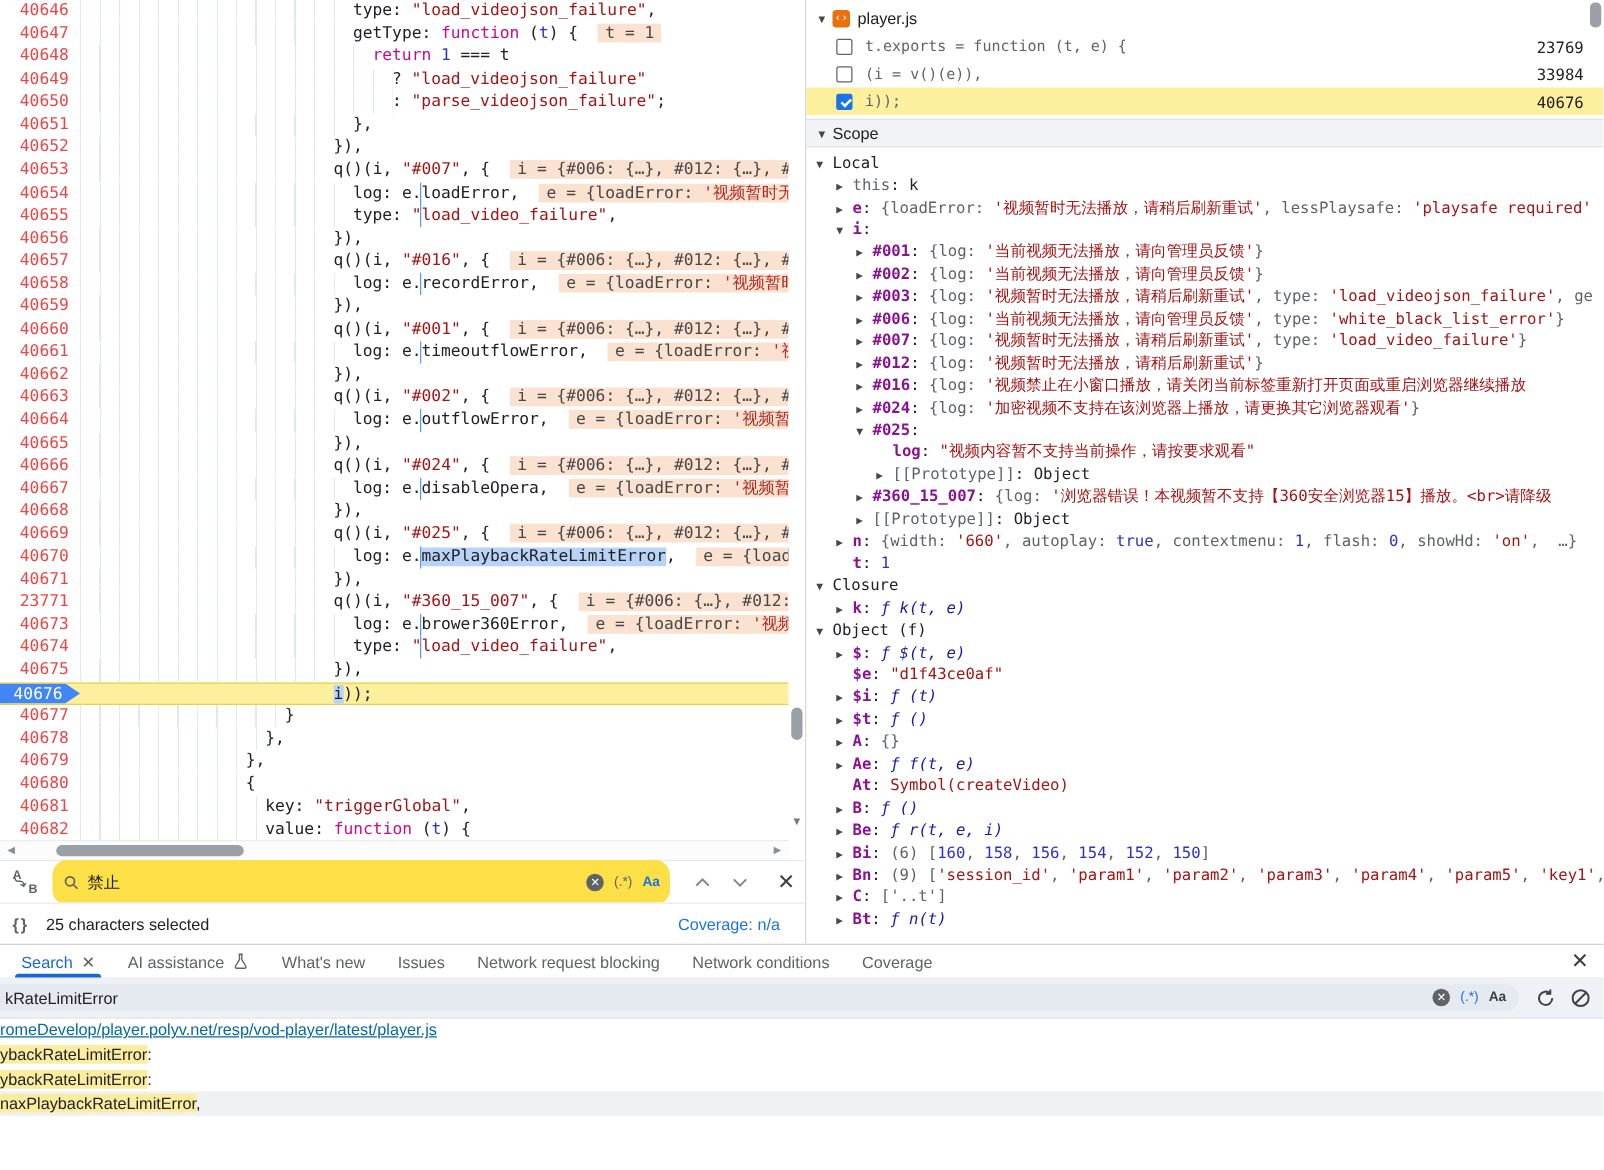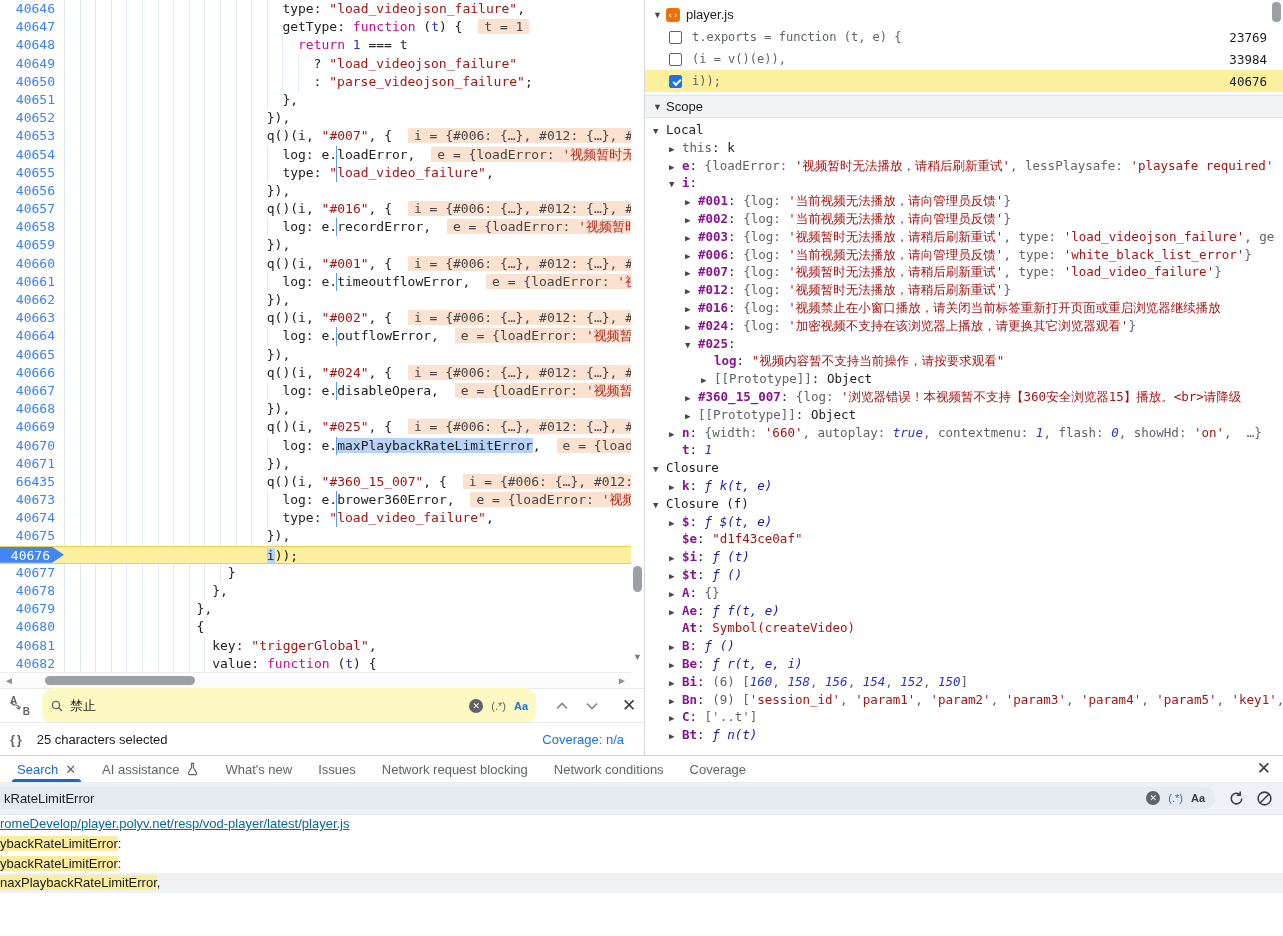--- a/index.html
+++ b/index.html
@@ -3,21 +3,21 @@
 <meta charset="utf-8">
 <style>
   html,body{margin:0;padding:0;background:#fff;}
   #root{position:relative;width:1283px;height:936px;background:#fff;overflow:hidden;
         font-family:"Liberation Sans",sans-serif;color:#202124;}
 
   
   #editor{position:absolute;left:0;top:0;width:644px;height:688px;background:#fff;overflow:hidden;}
   #lines{position:absolute;left:0;top:0;right:13px;height:673px;overflow:hidden;}
   .line{display:flex;height:18.2px;box-sizing:border-box;font-size:13px;line-height:18.2px;}
-  .gut{flex:0 0 64px;text-align:right;padding-right:9px;box-sizing:border-box;color:#3b82f6;
+  .gut{flex:0 0 64px;text-align:right;padding-right:9px;box-sizing:border-box;color:#ef4444;
        font-family:"DejaVu Sans Mono",monospace;user-select:none;}
   .code{position:relative;flex:1;white-space:pre;overflow:hidden;font-family:"DejaVu Sans Mono",monospace;}
   .ind{display:inline-block;height:18.2px;vertical-align:top;
        background:repeating-linear-gradient(to right,#dfe8f4 0 1px,transparent 1px 15.6px);}
   .line.cur{background:#fcef9e;border-top:1px solid #e9d14e;border-bottom:1px solid #e9d14e;}
   .line.cur .ind{background:none;}
   .line.cur .gut{background:#4285f4;color:#fff;clip-path:polygon(0 0,52px 0,64px 50%,52px 100%,0 100%);padding-right:14px;}
   .guide{position:absolute;left:272px;top:0;bottom:0;width:1px;background:#5f9be0;}
   .t-p{color:#202124;} .t-s{color:#a31515;} .t-k{color:#c90a8c;} .t-n{color:#2832c8;} .t-v{color:#2832c8;}
   .t-sel{background:#b9d3f8;color:#202124;}
@@ -30,21 +30,21 @@
   #hsb{position:absolute;left:0;top:672px;right:13px;height:16px;background:#fcfcfc;border-top:1px solid #ededed;}
   #hthumb{position:absolute;left:45px;top:3px;width:150px;height:9px;background:#9aa0a6;border-radius:5px;}
   .harr{position:absolute;top:1px;color:#8b9095;font-size:10px;line-height:14px;}
 
   
   #findbar{position:absolute;left:0;top:688px;width:644px;height:34px;box-sizing:border-box;background:#fff;
            border-top:1px solid #e8eaed;display:flex;align-items:center;}
   #repl{width:26px;height:22px;margin-left:8px;position:relative;color:#5f6368;font-size:10px;font-weight:bold;}
   #repl .ra{position:absolute;left:2px;top:0;} #repl .rb{position:absolute;right:4px;bottom:0;}
   #repl svg{position:absolute;left:1px;top:3px;}
-  #findpill{margin-left:8px;width:494px;height:36px;border-radius:12px;background:#fef9c3;display:flex;
+  #findpill{margin-left:8px;width:494px;height:36px;border-radius:12px;background:#fde047;display:flex;
             align-items:center;padding:0 8px;box-sizing:border-box;}
   #findpill input{border:none;outline:none;background:transparent;font-size:13px;color:#202124;flex:1;
                   font-family:"Liberation Sans",sans-serif;padding:0;margin-left:6px;}
   .clear-ic{width:14px;height:14px;border-radius:50%;background:#5f6368;color:#fff;font-size:9px;line-height:14px;
             text-align:center;flex:0 0 auto;}
   .regex-ic{font-size:11px;margin-left:8px;} .case-ic{font-size:11px;margin-left:8px;font-weight:bold;}
   .chev{width:24px;height:24px;display:flex;align-items:center;justify-content:center;}
   #findclose{margin-left:14px;font-size:17px;color:#3c4043;width:22px;text-align:center;}
   #statusbar{position:absolute;left:0;top:722px;width:644px;height:33px;box-sizing:border-box;background:#fff;
              border-top:1px solid #e8eaed;display:flex;align-items:center;font-size:13px;}
@@ -69,21 +69,21 @@
   .cb.on::after{content:"";position:absolute;left:3px;top:3px;width:6px;height:3px;border-left:2px solid #fff;
                 border-bottom:2px solid #fff;transform:rotate(-45deg);}
   .bp-snippet{margin-left:10px;color:#5f6368;font-family:"DejaVu Sans Mono",monospace;white-space:pre;overflow:hidden;flex:1;}
   .bp-line{margin-right:16px;color:#202124;font-family:"DejaVu Sans Mono",monospace;font-size:12.5px;}
   #scope-header{position:absolute;left:0;top:95px;right:0;height:23px;background:#f1f3f4;border-top:1px solid #e0e3e7;
                 border-bottom:1px solid #e0e3e7;display:flex;align-items:center;padding-left:8px;font-size:13px;box-sizing:border-box;}
   #scope-rows{position:absolute;left:0;top:121px;right:0;bottom:0;overflow:hidden;font-family:"DejaVu Sans Mono",monospace;
               font-size:12.5px;}
   .sc-row{height:17.8px;line-height:17.8px;white-space:pre;overflow:hidden;}
   .nk{color:#881391;font-weight:bold;} .nm{color:#5f6368;} .np{color:#202124;}
-  .pv{color:#5f6368;} .pk{color:#5f6368;} .ps{color:#a31515;} .pb{color:#2832c8;font-style:italic;} .ob{color:#202124;}
+  .pv{color:#5f6368;} .pk{color:#5f6368;} .ps{color:#a31515;} .pb{color:#2832c8;} .ob{color:#202124;}
   .fn{color:#1a1aa6;font-style:italic;}
 
   
   #drawer{position:absolute;left:0;top:755px;width:1283px;height:181px;background:#fff;border-top:1px solid #cdd0d4;box-sizing:border-box;}
   #tabbar{height:26px;display:flex;align-items:stretch;padding-left:4px;border-bottom:1px solid #e8eaed;position:relative;}
   .tab{position:relative;display:flex;align-items:center;padding:0 13px;font-size:13px;color:#5f6368;gap:7px;}
   .tab.active{color:#1967d2;}
   .tab.active .underline{position:absolute;left:8px;right:8px;bottom:0;height:3px;background:#1967d2;border-radius:3px 3px 0 0;}
   .tabx{font-size:13px;color:#5f6368;}
   #drawerclose{position:absolute;right:12px;top:2px;font-size:17px;color:#3c4043;}
@@ -204,21 +204,21 @@
         </div>
         <div class="line">
           <div class="gut">40670</div>
           <div class="code"><span class="ind" style="width: 218.4px;"></span><span class="t-p">log: e.</span><span class="t-sel">maxPlaybackRateLimitError</span><span class="t-p">, </span><span class="hint"><span class="h-d">e = {loadError:</span></span><span class="guide"></span></div>
         </div>
         <div class="line">
           <div class="gut">40671</div>
           <div class="code"><span class="ind" style="width: 202.8px;"></span><span class="t-p">}),</span></div>
         </div>
         <div class="line">
-          <div class="gut">66435</div>
+          <div class="gut">23771</div>
           <div class="code"><span class="ind" style="width: 202.8px;"></span><span class="t-p">q()(i, </span><span class="t-s">"#360_15_007"</span><span class="t-p">, { </span><span class="hint"><span class="h-d">i = {#006: {…}, #012: {…}</span></span></div>
         </div>
         <div class="line">
           <div class="gut">40673</div>
           <div class="code"><span class="ind" style="width: 218.4px;"></span><span class="t-p">log: e.brower360Error, </span><span class="hint"><span class="h-d">e = {loadError: </span><span class="h-s">'视频暂时</span></span><span class="guide"></span></div>
         </div>
         <div class="line">
           <div class="gut">40674</div>
           <div class="code"><span class="ind" style="width: 218.4px;"></span><span class="t-p">type: </span><span class="t-s">"load_video_failure"</span><span class="t-p">,</span><span class="guide"></span></div>
         </div>
@@ -346,21 +346,21 @@
         <div class="sc-row" style="padding-left: 40px;"><span class="tri">▶</span><span class="nk">#024</span><span class="ob">: </span><span class="pv">{</span><span class="pk">log</span><span class="pv">: </span><span class="ps">'加密视频不支持在该浏览器上播放，请更换其它浏览器观看'</span><span class="pv">}</span></div>
         <div class="sc-row" style="padding-left: 40px;"><span class="tri">▼</span><span class="nk">#025</span><span class="ob">:</span></div>
         <div class="sc-row" style="padding-left: 56px;"><span class="tri"> </span><span class="nk">log</span><span class="ob">: </span><span class="ps">"视频内容暂不支持当前操作，请按要求观看"</span></div>
         <div class="sc-row" style="padding-left: 56px;"><span class="tri">▶</span><span class="nm">[[Prototype]]</span><span class="ob">: </span><span class="ob">Object</span></div>
         <div class="sc-row" style="padding-left: 40px;"><span class="tri">▶</span><span class="nk">#360_15_007</span><span class="ob">: </span><span class="pv">{</span><span class="pk">log</span><span class="pv">: </span><span class="ps">'浏览器错误！本视频暂不支持【360安全浏览器15】播放。&lt;br&gt;请降级</span></div>
         <div class="sc-row" style="padding-left: 40px;"><span class="tri">▶</span><span class="nm">[[Prototype]]</span><span class="ob">: </span><span class="ob">Object</span></div>
         <div class="sc-row" style="padding-left: 24px;"><span class="tri">▶</span><span class="nk">n</span><span class="ob">: </span><span class="pv">{</span><span class="pk">width</span><span class="pv">: </span><span class="ps">'660'</span><span class="pv">, </span><span class="pk">autoplay</span><span class="pv">: </span><span class="pb">true</span><span class="pv">, </span><span class="pk">contextmenu</span><span class="pv">: </span><span class="pb">1</span><span class="pv">, </span><span class="pk">flash</span><span class="pv">: </span><span class="pb">0</span><span class="pv">, </span><span class="pk">showHd</span><span class="pv">: </span><span class="ps">'on'</span><span class="pv">,  …}</span></div>
         <div class="sc-row" style="padding-left: 24px;"><span class="tri"> </span><span class="nk">t</span><span class="ob">: </span><span class="pb">1</span></div>
         <div class="sc-row" style="padding-left: 8px;"><span class="tri">▼</span><span class="np">Closure</span></div>
         <div class="sc-row" style="padding-left: 24px;"><span class="tri">▶</span><span class="nk">k</span><span class="ob">: </span><span class="fn">ƒ k(t, e)</span></div>
-        <div class="sc-row" style="padding-left: 8px;"><span class="tri">▼</span><span class="np">Closure (f)</span></div>
+        <div class="sc-row" style="padding-left: 8px;"><span class="tri">▼</span><span class="np">Object (f)</span></div>
         <div class="sc-row" style="padding-left: 24px;"><span class="tri">▶</span><span class="nk">$</span><span class="ob">: </span><span class="fn">ƒ $(t, e)</span></div>
         <div class="sc-row" style="padding-left: 24px;"><span class="tri"> </span><span class="nk">$e</span><span class="ob">: </span><span class="ps">"d1f43ce0af"</span></div>
         <div class="sc-row" style="padding-left: 24px;"><span class="tri">▶</span><span class="nk">$i</span><span class="ob">: </span><span class="fn">ƒ (t)</span></div>
         <div class="sc-row" style="padding-left: 24px;"><span class="tri">▶</span><span class="nk">$t</span><span class="ob">: </span><span class="fn">ƒ ()</span></div>
         <div class="sc-row" style="padding-left: 24px;"><span class="tri">▶</span><span class="nk">A</span><span class="ob">: </span><span class="pv">{}</span></div>
         <div class="sc-row" style="padding-left: 24px;"><span class="tri">▶</span><span class="nk">Ae</span><span class="ob">: </span><span class="fn">ƒ f(t, e)</span></div>
         <div class="sc-row" style="padding-left: 24px;"><span class="tri"> </span><span class="nk">At</span><span class="ob">: </span><span class="ps">Symbol(createVideo)</span></div>
         <div class="sc-row" style="padding-left: 24px;"><span class="tri">▶</span><span class="nk">B</span><span class="ob">: </span><span class="fn">ƒ ()</span></div>
         <div class="sc-row" style="padding-left: 24px;"><span class="tri">▶</span><span class="nk">Be</span><span class="ob">: </span><span class="fn">ƒ r(t, e, i)</span></div>
         <div class="sc-row" style="padding-left: 24px;"><span class="tri">▶</span><span class="nk">Bi</span><span class="ob">: </span><span class="pv">(6) [</span><span class="pb">160</span><span class="pv">, </span><span class="pb">158</span><span class="pv">, </span><span class="pb">156</span><span class="pv">, </span><span class="pb">154</span><span class="pv">, </span><span class="pb">152</span><span class="pv">, </span><span class="pb">150</span><span class="pv">]</span></div>

